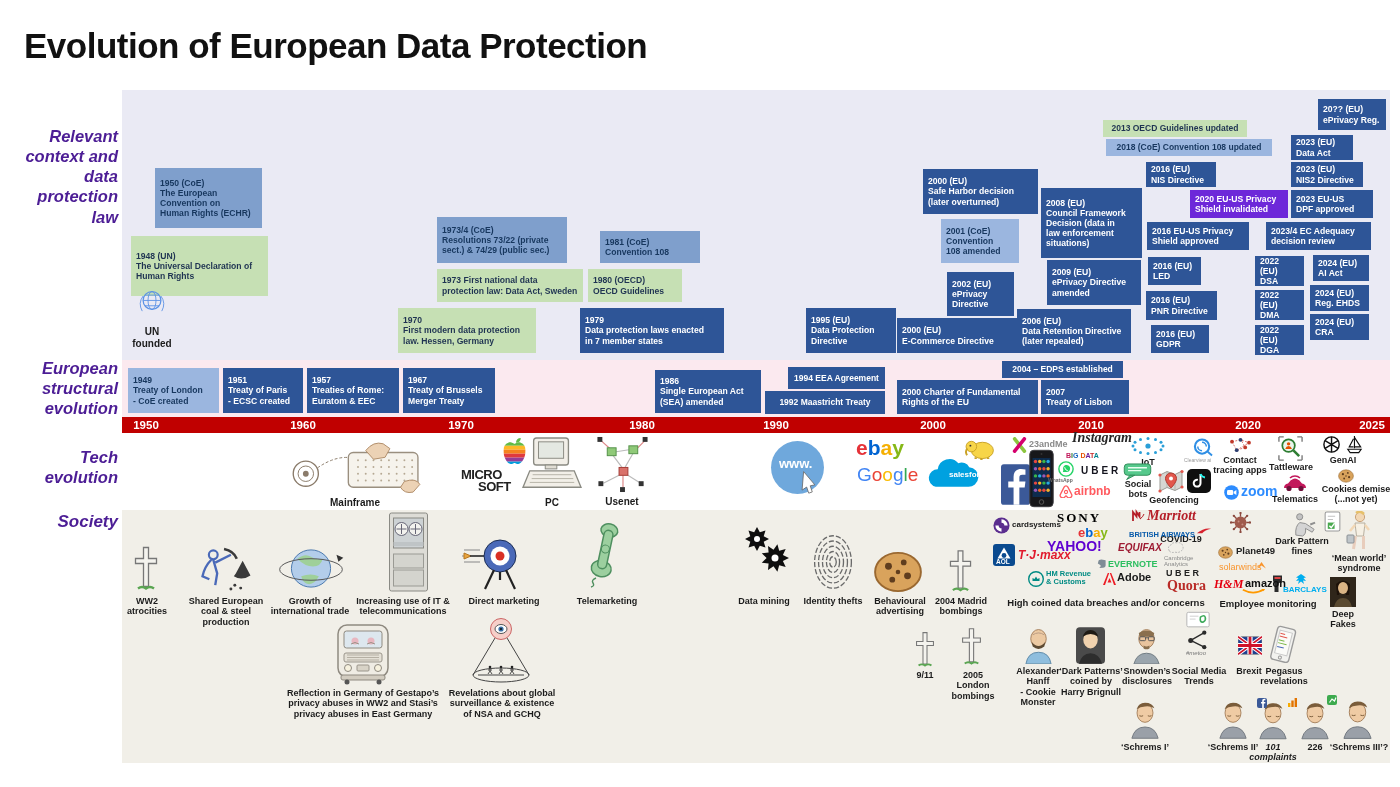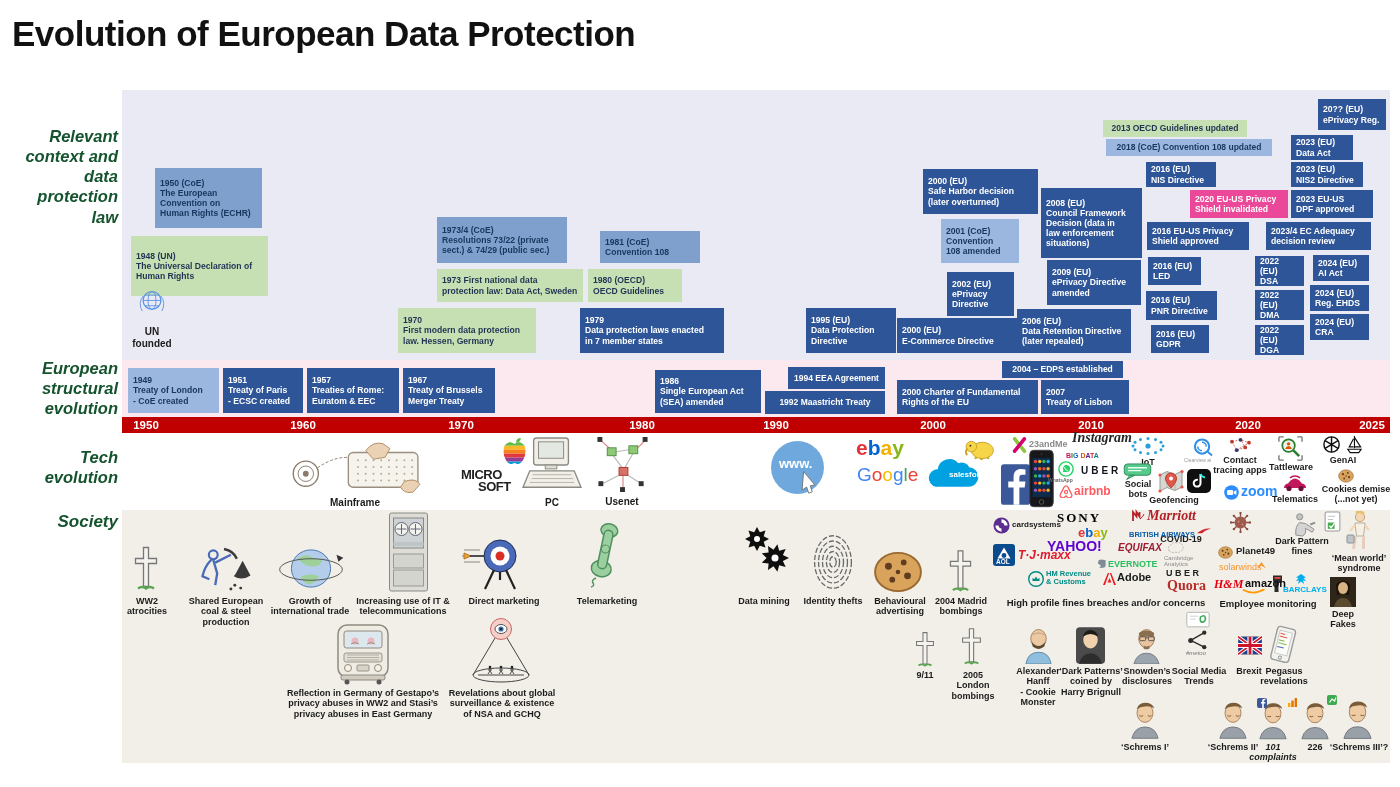--- a/index.html
+++ b/index.html
@@ -1,20 +1,20 @@
 <!DOCTYPE html>
 <html><head>
 <meta charset="utf-8">
 <style>
   html,body{margin:0;padding:0;background:#fff;font-family:"Liberation Sans",sans-serif;}
   #stage{position:relative;width:1400px;height:787px;background:#fff;overflow:hidden;}
   .band{position:absolute;left:122px;width:1268px;}
-  h1#title{position:absolute;left:12px;top:14px;margin:0;font-size:35px;font-weight:700;color:#111;letter-spacing:-.5px;}
+  h1#title{position:absolute;left:12px;top:14px;margin:12px;font-size:35px;font-weight:700;color:#111;letter-spacing:-.5px;}
   .rowlab{position:absolute;left:4px;width:114px;text-align:right;font-style:italic;font-weight:700;
-          font-size:16.5px;line-height:1.22;color:#14532d;white-space:pre-line;}
+          font-size:16.5px;line-height:1.22;color:#4c1d95;white-space:pre-line;}
   .box{position:absolute;box-sizing:border-box;padding:3px 5px;font-weight:700;font-size:8.6px;
        line-height:1.18;white-space:pre-line;text-align:left;display:flex;flex-direction:column;justify-content:center;}
   .box.eu{color:#fff;}
   .box.coe,.box.coel{color:#17375e;}
   .box.un{color:#1f3352;}
   .box.ctr{text-align:center;align-items:center;}
   #redbar{position:absolute;height:16px;}
   #redbar span{position:absolute;top:0;transform:translateX(-50%);color:#fff;font-weight:700;font-size:11.5px;line-height:16px;}
   .fig{position:absolute;}
   .fig svg{display:block;}
@@ -102,21 +102,21 @@
     <div class="box un ctr" style="left: 1103px; top: 120px; width: 144px; height: 17px; background: rgb(198, 224, 180); font-size: 8.5px;">2013 OECD Guidelines updated</div>
     <div class="box coel ctr" style="left: 1106px; top: 139px; width: 166px; height: 17px; background: rgb(155, 182, 223); font-size: 8.5px;">2018 (CoE) Convention 108 updated</div>
     <div class="box eu" style="left: 1146px; top: 162px; width: 70px; height: 25px; background: rgb(46, 85, 151);">2016 (EU)
 NIS Directive</div>
     <div class="box eu" style="left: 1318px; top: 99px; width: 68px; height: 31px; background: rgb(46, 85, 151);">20?? (EU)
 ePrivacy Reg.</div>
     <div class="box eu" style="left: 1291px; top: 135px; width: 62px; height: 25px; background: rgb(46, 85, 151);">2023 (EU)
 Data Act</div>
     <div class="box eu" style="left: 1291px; top: 162px; width: 72px; height: 25px; background: rgb(46, 85, 151);">2023 (EU)
 NIS2 Directive</div>
-    <div class="box eu" style="left: 1190px; top: 190px; width: 98px; height: 28px; background: #ec4899;">2020 EU-US Privacy
+    <div class="box eu" style="left: 1190px; top: 190px; width: 98px; height: 28px; background: #6d28d9;">2020 EU-US Privacy
 Shield invalidated</div>
     <div class="box eu" style="left: 1291px; top: 190px; width: 82px; height: 28px; background: rgb(46, 85, 151);">2023 EU-US
 DPF approved</div>
     <div class="box eu" style="left: 1147px; top: 222px; width: 102px; height: 28px; background: rgb(46, 85, 151);">2016 EU-US Privacy
 Shield approved</div>
     <div class="box eu" style="left: 1266px; top: 222px; width: 105px; height: 28px; background: rgb(46, 85, 151);">2023/4 EC Adequacy
 decision review</div>
     <div class="box eu" style="left: 1148px; top: 257px; width: 53px; height: 28px; background: rgb(46, 85, 151);">2016 (EU)
 LED</div>
     <div class="box eu" style="left: 1146px; top: 291px; width: 71px; height: 29px; background: rgb(46, 85, 151);">2016 (EU)
@@ -563,21 +563,21 @@
     <div class="cap" style="left: 870px; top: 596px; width: 60px; font-size: 9px;">Behavioural
 advertising</div>
     <div class="fig" style="left: 949px; top: 549px; width: 23px; height: 44px;">
       <svg viewBox="0 0 24 46" width="100%" height="100%" preserveAspectRatio="xMidYMid meet">
         <path d="M9.5 2h5v11h8v5h-8v23h-5V18h-8v-5h8z" fill="#f4f3ee" stroke="#777" stroke-width="1.3"></path>
         <path d="M4 43q4-3 8 0 4-3 8 0" stroke="#5aa552" stroke-width="2.4" fill="none"></path>
       </svg>
     </div>
     <div class="cap" style="left: 932px; top: 596px; width: 58px; font-size: 9px;">2004 Madrid
 bombings</div>
-    <div class="cap" style="left: 1000px; top: 597px; width: 212px; font-size: 9.5px;">High profile fines breaches and/or concerns</div>
+    <div class="cap" style="left: 1000px; top: 597px; width: 212px; font-size: 9.5px;">High coined data breaches and/or concerns</div>
     <div class="fig" style="left: 1230px; top: 512px; width: 21px; height: 21px;">
       <svg viewBox="0 0 22 22" width="100%" height="100%" preserveAspectRatio="xMidYMid meet">
         <g stroke="#8c4a3f" stroke-width="1.4">
           <path d="M11 1v4M11 17v4M1 11h4M17 11h4M4 4l3 3M15 15l3 3M18 4l-3 3M7 15l-3 3"></path>
         </g>
         <g fill="#8c4a3f">
           <circle cx="11" cy="1" r="1.2"></circle>
           <circle cx="11" cy="21" r="1.2"></circle>
           <circle cx="1" cy="11" r="1.2"></circle>
           <circle cx="21" cy="11" r="1.2"></circle>

